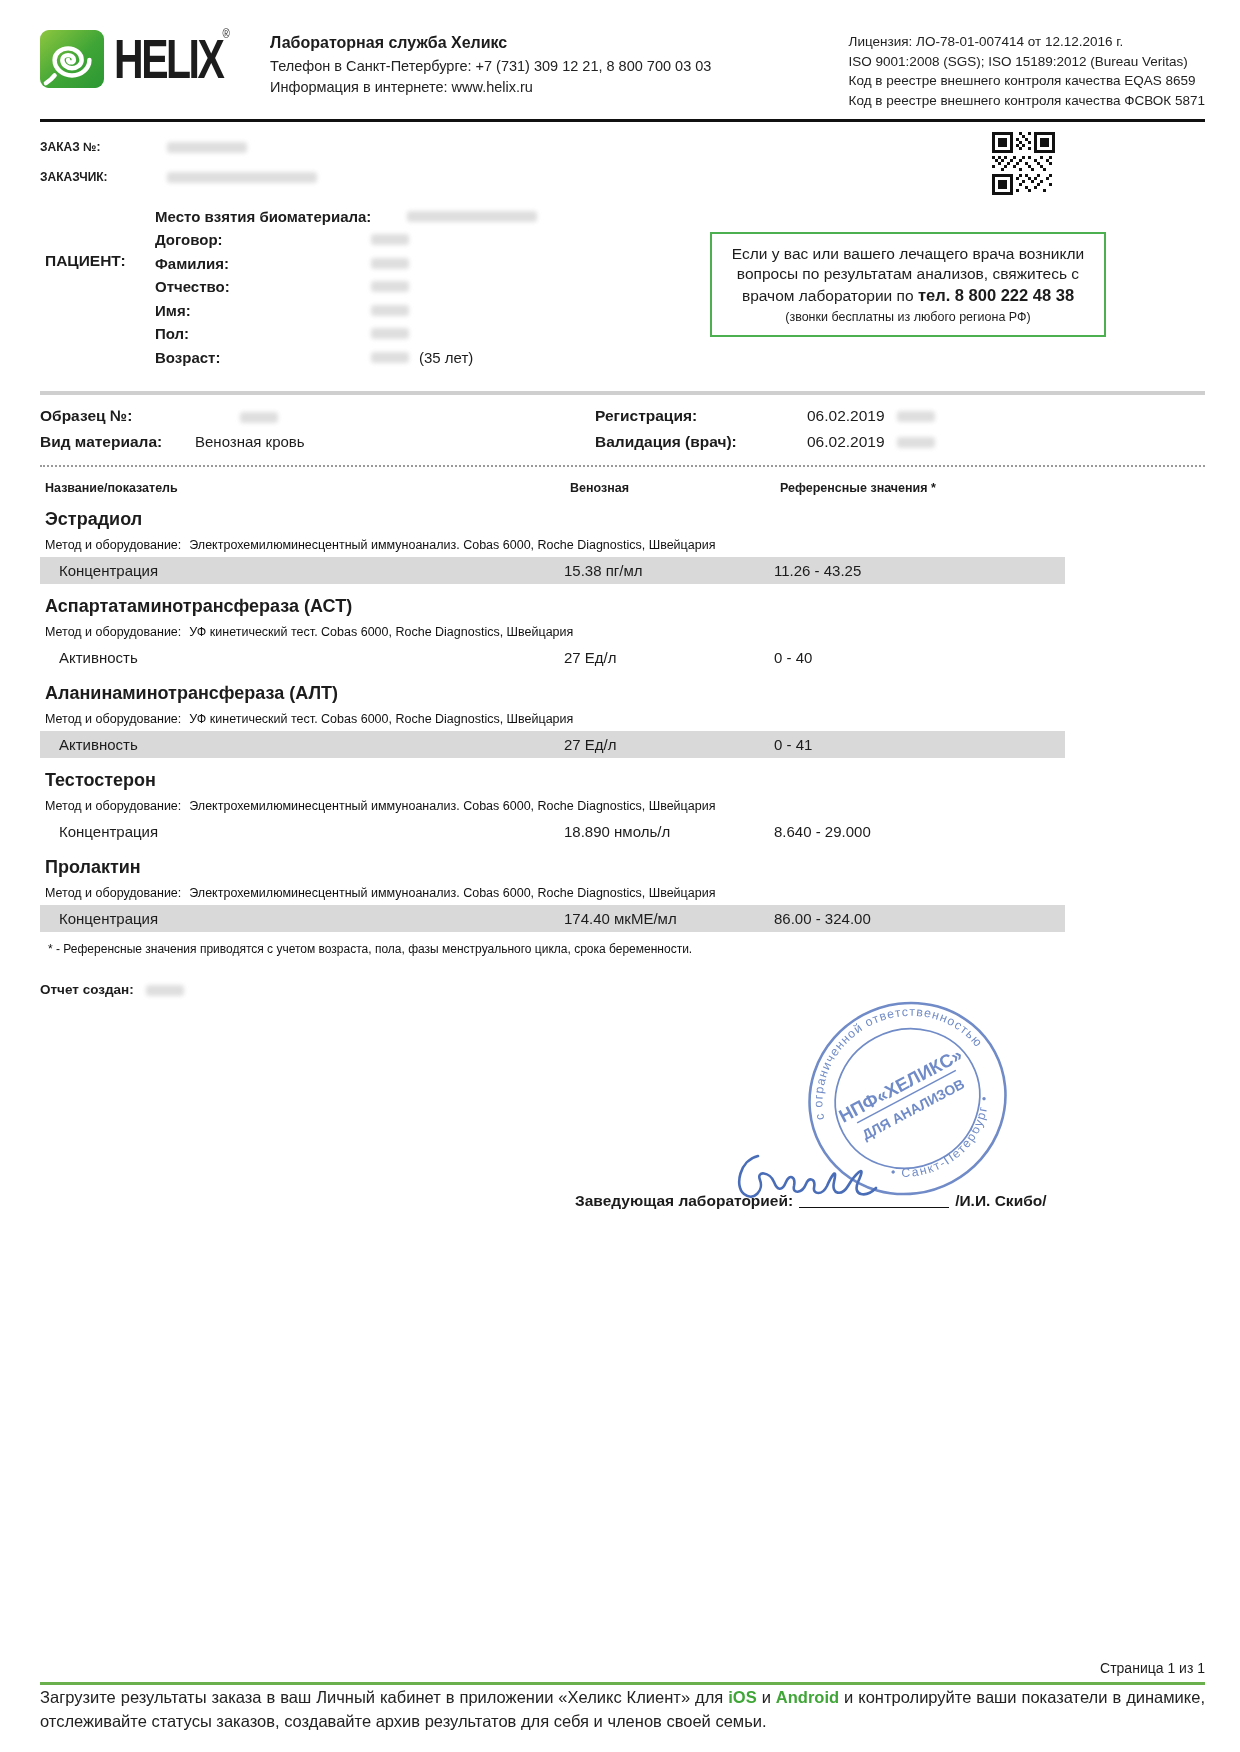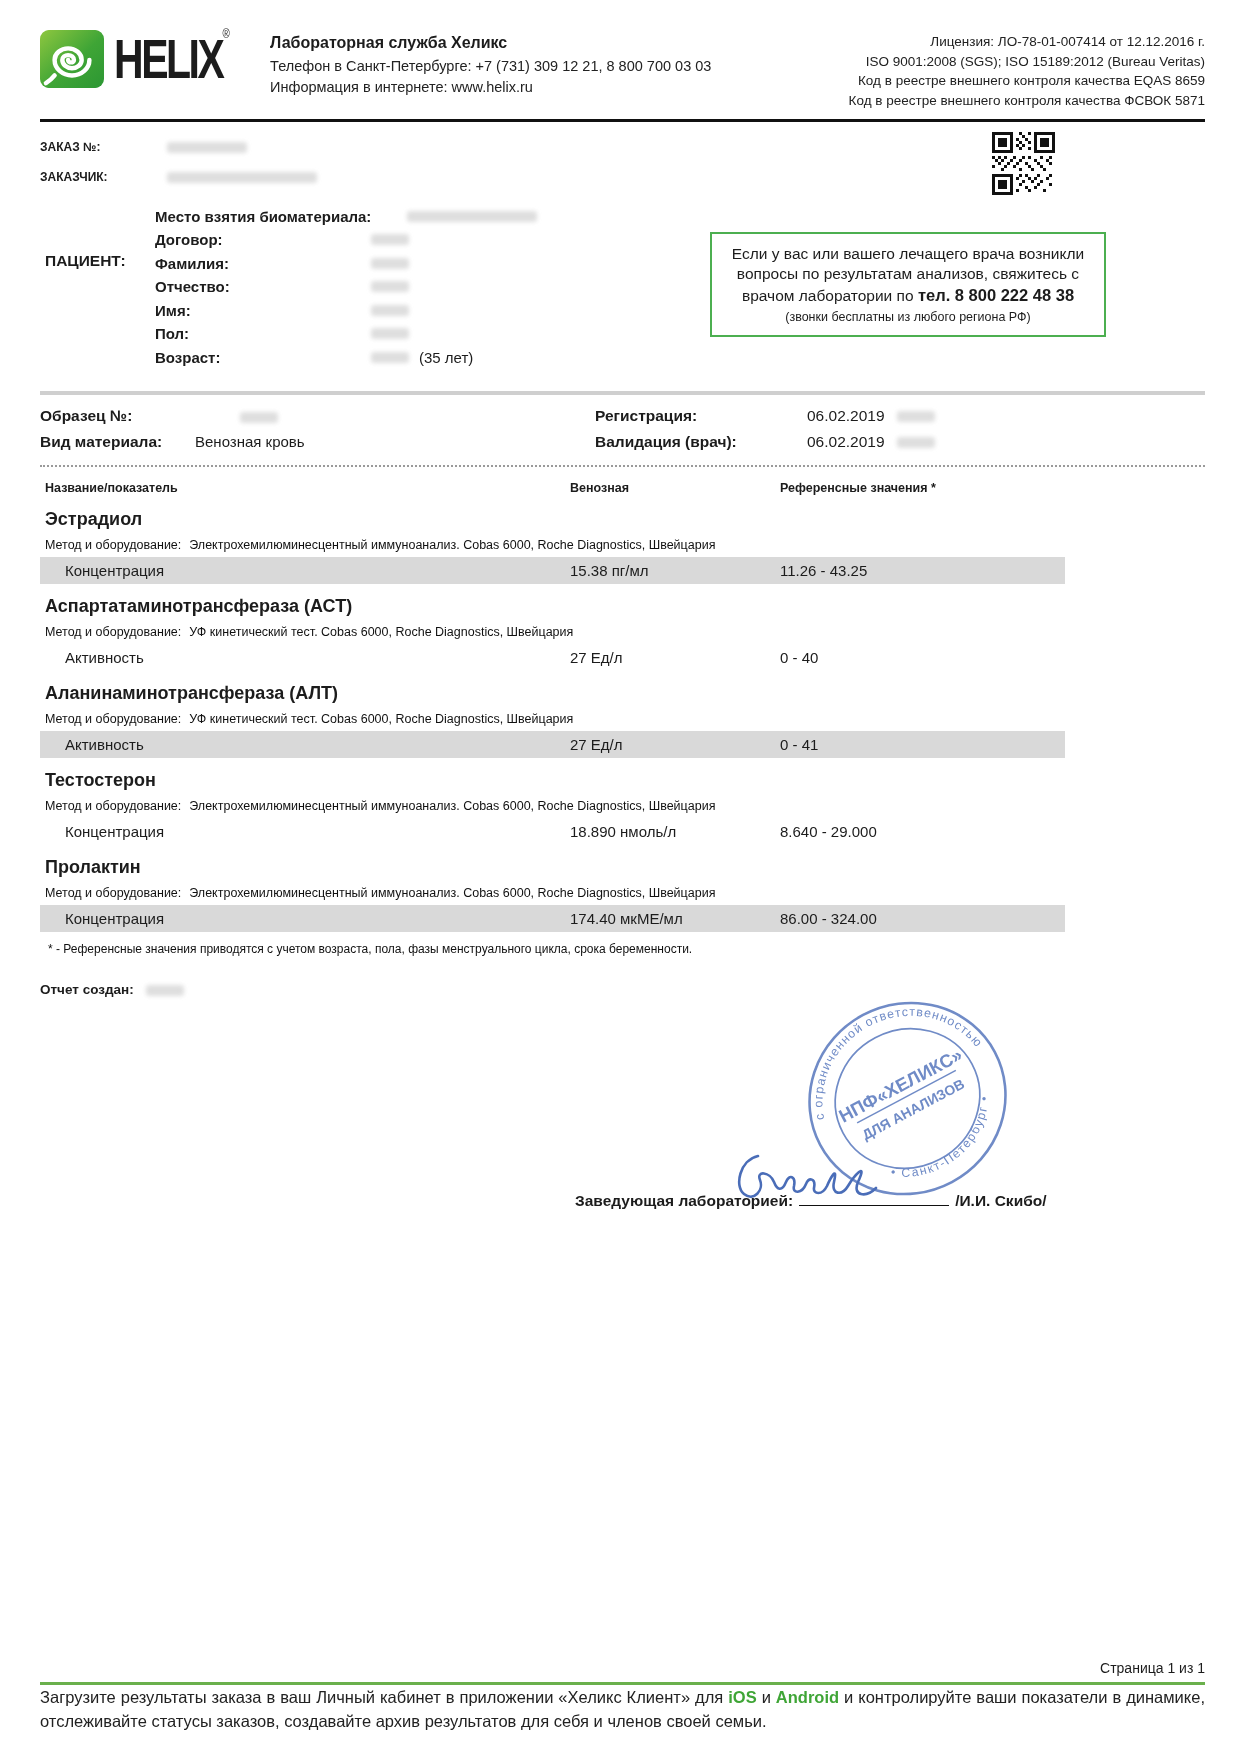--- a/index.html
+++ b/index.html
@@ -16,21 +16,21 @@
 
   
   .header{display:flex;align-items:flex-start;border-bottom:3px solid #111;padding-bottom:9px;}
   .logo-wrap{display:flex;align-items:center;}
   .logo-icon{width:64px;height:58px;border-radius:9px;background:linear-gradient(135deg,#8dc63f 0%,#3fa536 55%,#2c9733 100%);display:block;}
   .logo-word{font-size:50px;font-weight:700;letter-spacing:-3px;line-height:1;transform:scaleX(.82) scaleY(1.12);transform-origin:left center;margin-left:10px;position:relative;}
   .logo-reg{font-size:12px;font-weight:400;vertical-align:top;position:relative;top:-4px;}
   .head-mid{margin-left:18px;padding-top:4px;}
   .head-mid .l1{font-weight:700;font-size:16px;margin-bottom:6px;}
   .head-mid .l2,.head-mid .l3{font-size:14.5px;margin-bottom:5px;color:#222;}
-  .head-right{margin-left:auto;text-align:right;font-size:13.5px;line-height:1.45;color:#222;padding-top:2px;}
+  .head-right{margin-left:auto;text-align:left;font-size:13.5px;line-height:1.45;color:#222;padding-top:2px;}
 
   
   .order{position:relative;margin-top:10px;min-height:66px;}
   .order-row{display:flex;align-items:center;height:30px;}
   .order-label{font-weight:700;font-size:12px;width:115px;}
   .qr{position:absolute;right:150px;top:0;}
 
   .redact{display:inline-block;height:11px;border-radius:3px;background:#c4c4c4;filter:blur(2px);opacity:.55;margin-left:12px;vertical-align:middle;}
   .r-sm{width:38px;}.r-md{width:80px;}.r-lg{width:150px;}
 
@@ -56,30 +56,30 @@
   .s-date{font-size:15.5px;}
 
   .dotted{border-top:2px dotted #9a9a9a;margin-top:14px;}
 
   
   .tbl-head{display:grid;grid-template-columns:525px 210px auto;padding:14px 0 2px 5px;font-weight:700;font-size:12.5px;}
   .test{margin-top:4px;}
   .test-name{font-size:18px;font-weight:700;margin:12px 0 8px 5px;}
   .method-line{font-size:12.5px;margin:0 0 5px 5px;color:#111;}
   .method-label{margin-right:8px;}
-  .val-row{display:grid;grid-template-columns:505px 210px auto;width:1025px;height:27px;align-items:center;padding-left:25px;font-size:15px;}
+  .val-row{display:grid;grid-template-columns:505px 210px auto;width:1025px;height:27px;align-items:center;padding-left:19px;font-size:15px;}
   .val-row.hl{background:var(--row-gray);}
 
   .footnote{font-size:12px;margin:10px 0 0 8px;color:#111;}
   .report-created{margin-top:26px;font-weight:700;font-size:13.5px;}
 
   
   .sig-zone{position:relative;height:235px;margin-top:6px;}
   .stamp{position:absolute;left:760px;top:-12px;opacity:.9;}
-  .sig-line{position:absolute;left:535px;bottom:28px;font-size:15.5px;display:flex;align-items:flex-start;}
+  .sig-line{position:absolute;left:535px;bottom:28px;font-size:15.5px;display:flex;align-items:center;}
   .sig-label{font-weight:700;}
   .sig-underscore{display:inline-block;width:150px;border-bottom:1.5px solid #111;margin:0 6px;height:14px;}
   .sig-name{font-weight:700;}
   .sig-script{position:absolute;left:690px;bottom:26px;}
 
   
   .bottom{position:absolute;left:40px;right:35px;bottom:18px;}
   .page-info{text-align:right;font-size:14px;margin-bottom:6px;}
   .green-rule{height:2.5px;background:var(--line-green);}
   .footer-text{font-size:16.5px;line-height:1.5;text-align:justify;color:#222;}

